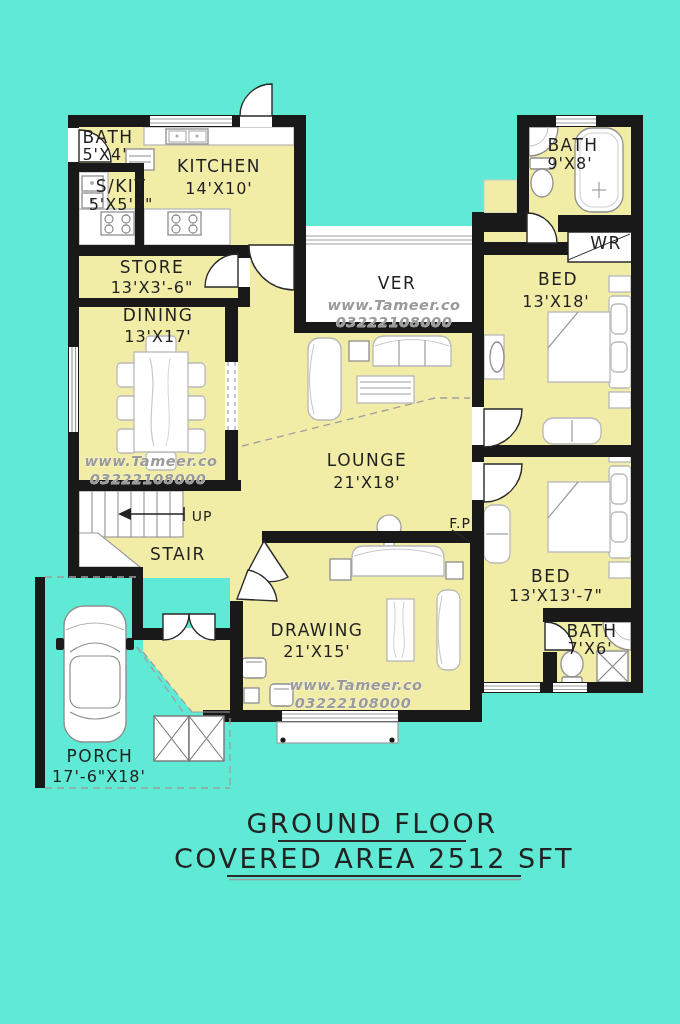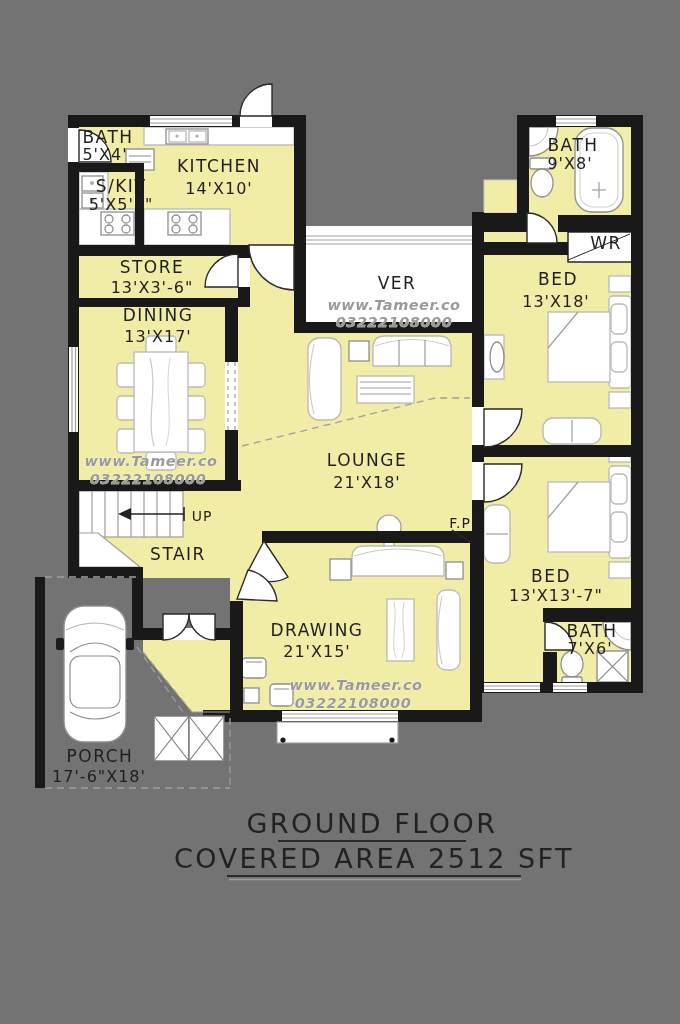--- a/index.html
+++ b/index.html
@@ -1,16 +1,16 @@
 <!DOCTYPE html>
 <html><head>
 <meta charset="utf-8">
 <style>
   html,body { margin:0; padding:0; background:#ffffff; }
-  .page { width:680px; height:1024px; position:relative; background:#737373; overflow:hidden; }
+  .page { width:680px; height:1024px; position:relative; background:#5eead4; overflow:hidden; }
   svg text {
     font-family:"DejaVu Sans", "Liberation Sans", sans-serif;
     fill:#1f1f1f;
   }
   .rname  { font-size:17px; letter-spacing:1.5px; }
   .rdim   { font-size:16px; letter-spacing:1px; }
   .rsmall { font-size:14px; letter-spacing:1px; }
   .wm     { font-size:14.5px; font-weight:bold; font-style:italic; fill:#9a9a9a;
             stroke:#ffffff; stroke-width:0.6; paint-order:stroke; letter-spacing:0.5px; }
   .ttl    { font-size:27px; letter-spacing:2.5px; fill:#222; }

